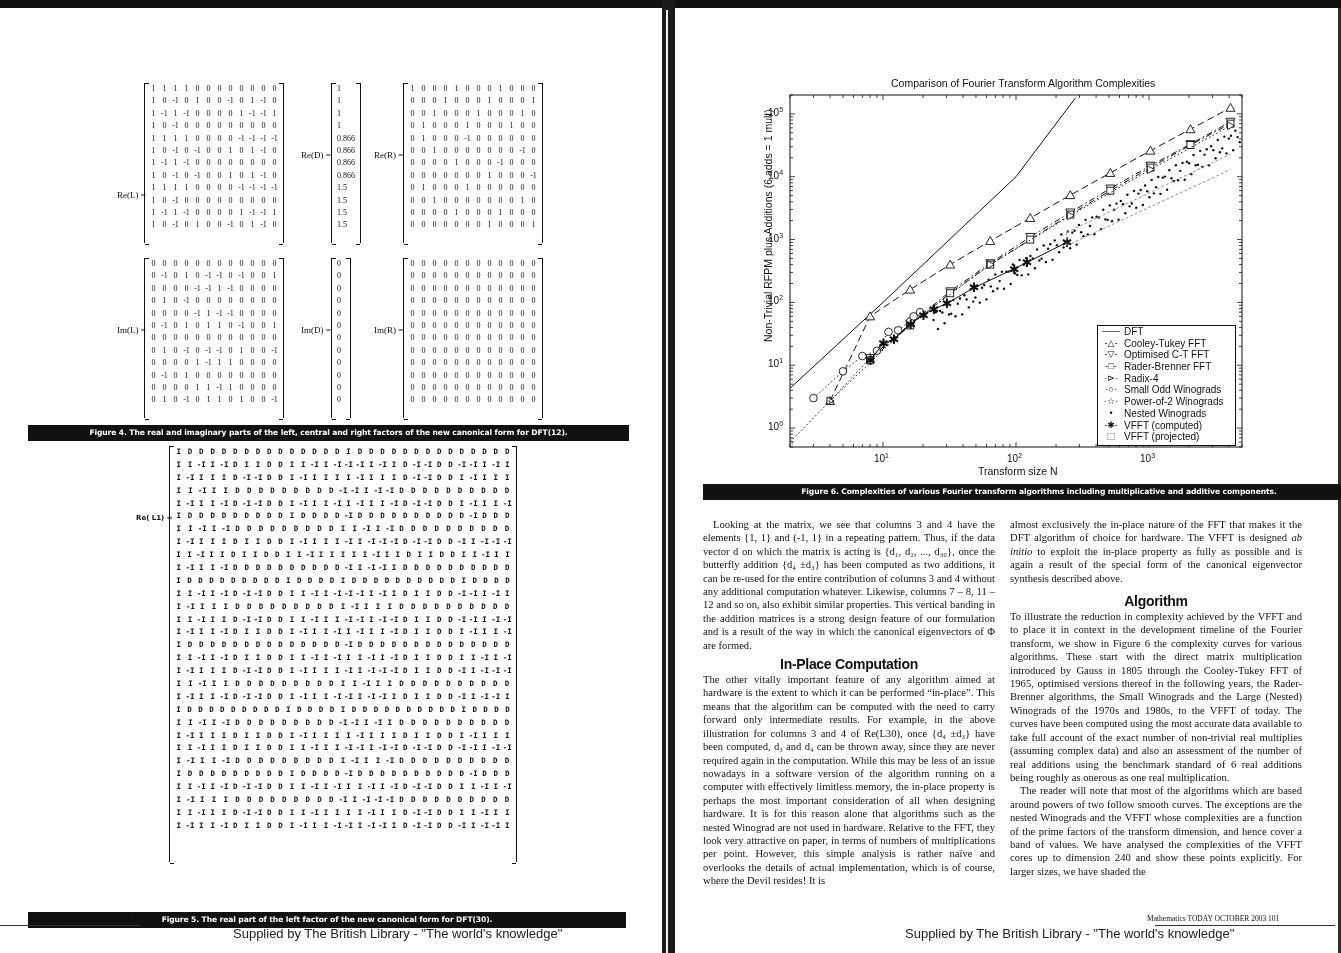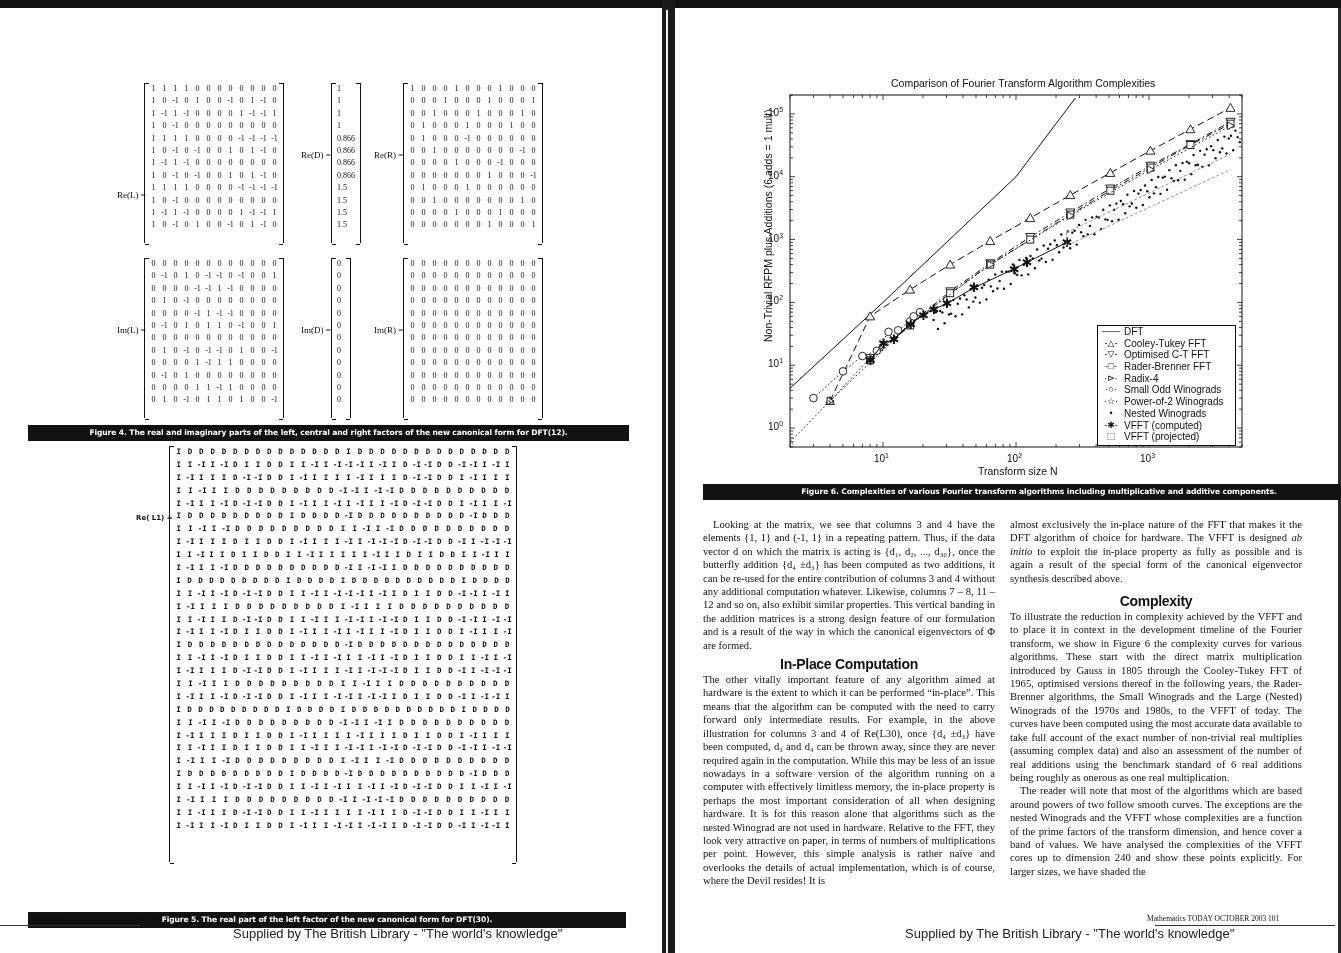--- a/index.html
+++ b/index.html
@@ -2254,20 +2254,20 @@
 
 <div class="caption" style="left:703px;top:484px;width:672px;">Figure 6. Complexities of various Fourier transform algorithms including multiplicative and additive components.</div>
 
 <div class="col" style="left:703px;top:518px;width:292px;">
   <p>Looking at the matrix, we see that columns 3 and 4 have the elements {1, 1} and (-1, 1} in a repeating pattern. Thus, if the data vector d on which the matrix is acting is {d₁, d₂, ..., d₃₀}, once the butterfly addition {d₄ ±d₃} has been computed as two additions, it can be re-used for the entire contribution of columns 3 and 4 without any additional computation whatever. Likewise, columns 7 – 8, 11 – 12 and so on, also exhibit similar properties. This vertical banding in the addition matrices is a strong design feature of our formulation and is a result of the way in which the canonical eigenvectors of Φ are formed.</p>
   <h2>In-Place Computation</h2>
   <p class="noind">The other vitally important feature of any algorithm aimed at hardware is the extent to which it can be performed “in-place”. This means that the algorithm can be computed with the need to carry forward only intermediate results. For example, in the above illustration for columns 3 and 4 of Re(L30), once {d₄ ±d₃} have been computed, d₃ and d₄ can be thrown away, since they are never required again in the computation. While this may be less of an issue nowadays in a software version of the algorithm running on a computer with effectively limitless memory, the in-place property is perhaps the most important consideration of all when designing hardware. It is for this reason alone that algorithms such as the nested Winograd are not used in hardware. Relative to the FFT, they look very attractive on paper, in terms of numbers of multiplications per point. However, this simple analysis is rather naïve and overlooks the details of actual implementation, which is of course, where the Devil resides! It is</p>
 </div>
 <div class="col" style="left:1010px;top:518px;width:292px;">
   <p class="noind"><span>almost exclusively the in-place nature of the FFT that makes it the DFT algorithm of choice for hardware. The VFFT is designed </span><em>ab initio</em><span> to exploit the in-place property as fully as possible and is again a result of the special form of the canonical eigenvector synthesis described above.</span></p>
-  <h2 style="margin-top:8px;">Complexity</h2>
+  <h2 style="margin-top:8px;">Algorithm</h2>
   <p class="noind">To illustrate the reduction in complexity achieved by the VFFT and to place it in context in the development timeline of the Fourier transform, we show in Figure 6 the complexity curves for various algorithms. These start with the direct matrix multiplication introduced by Gauss in 1805 through the Cooley-Tukey FFT of 1965, optimised versions thereof in the following years, the Rader-Brenner algorithms, the Small Winograds and the Large (Nested) Winograds of the 1970s and 1980s, to the VFFT of today. The curves have been computed using the most accurate data available to take full account of the exact number of non-trivial real multiplies (assuming complex data) and also an assessment of the number of real additions using the benchmark standard of 6 real additions being roughly as onerous as one real multiplication.</p>
   <p>The reader will note that most of the algorithms which are based around powers of two follow smooth curves. The exceptions are the nested Winograds and the VFFT whose complexities are a function of the prime factors of the transform dimension, and hence cover a band of values. We have analysed the complexities of the VFFT cores up to dimension 240 and show these points explicitly. For larger sizes, we have shaded the</p>
 </div>
 
 <div class="footer-left" style="left:1147px;top:914px;">Mathematics TODAY   OCTOBER 2003  101</div>
 <div class="footer-line" style="left:1155px;top:925px;width:180px;"></div>
 <div class="supplied" style="left:857px;top:926px;">Supplied by The British Library - "The world's knowledge"</div>
 
 </body></html>

